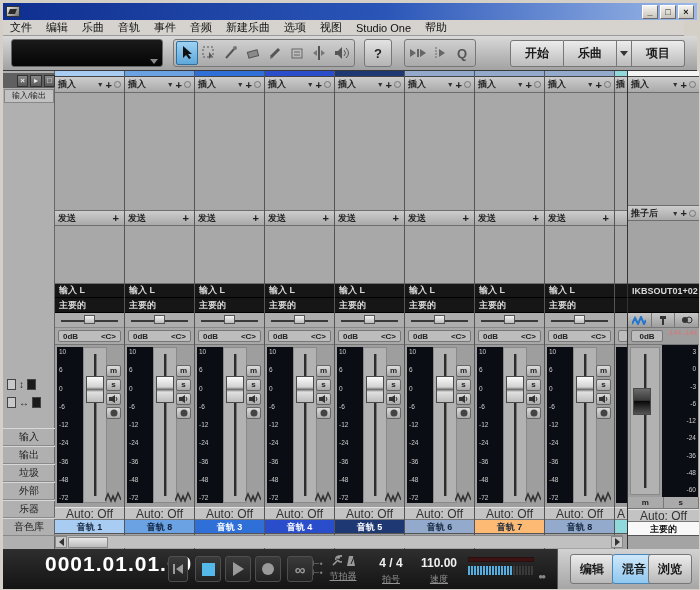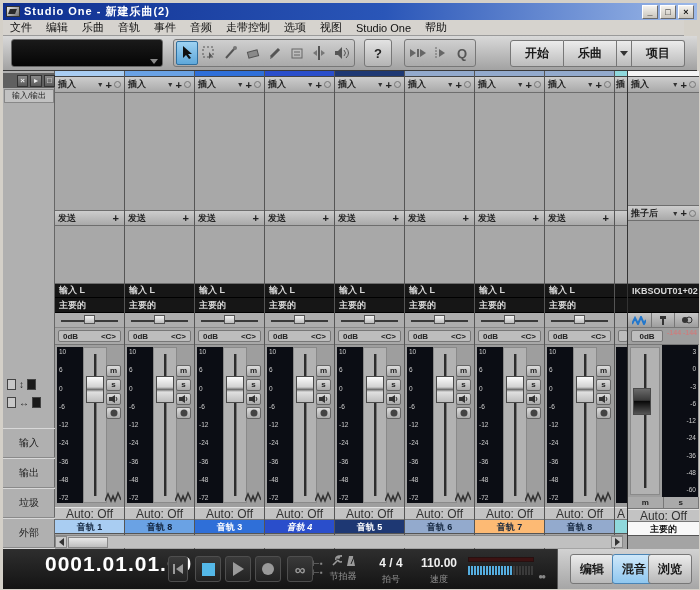--- a/index.html
+++ b/index.html
@@ -60,21 +60,21 @@
   .tb { width:14px; height:12px; background:linear-gradient(#8a8a8a,#5a5a5a); border:1px solid #333;
         color:#eee; font-size:8px; line-height:10px; text-align:center; font-weight:bold; }
   .iotab { position:absolute; left:1px; top:18px; width:50px; height:14px; background:#c2c2c2;
            border:1px solid #888; font-size:8px; color:#222; text-align:center; line-height:12px; white-space:nowrap; overflow:hidden;}
   .zoomrow { position:absolute; left:4px; width:44px; height:15px; display:flex; align-items:center; gap:3px; }
   .zr1 { top:306px; } .zr2 { top:324px; }
   .zi { width:9px; height:11px; border:1px solid #444; background:#c8c8c8; }
   .zi.dark { background:#1a1a1a; } 
   .zarrow { font-size:10px; color:#222; }
   .sidelist { position:absolute; left:0; top:357px; width:52px; }
-  .side-item { height:30px; border-top:1px solid #d8d8d8; border-bottom:1px solid #8a8a8a;
+  .side-item { height:18px; border-top:1px solid #d8d8d8; border-bottom:1px solid #8a8a8a;
                font-size:10px; color:#222; display:flex; align-items:center; justify-content:center; white-space:nowrap; }
   
   .channels { position:absolute; left:52px; top:0; height:478px; display:flex; }
   .strip { width:70px; height:478px; background:#a4a4a4; border-right:1px solid #555; position:relative; }
   .colorbar { height:6px; border-bottom:1px solid #444; }
   .hdr { height:16px; background:linear-gradient(#cdcdcd,#a9a9a9); border-bottom:1px solid #6e6e6e;
          display:flex; align-items:center; font-size:9px; font-weight:bold; color:#222; padding:0 3px; }
   .hdr .lbl { flex:0 0 auto; }
   .hdr .sp { flex:1; }
   .hdr .hv { font-size:7px; color:#333; margin-right:2px; }
@@ -159,21 +159,21 @@
           border:1px solid #4e4e4e; border-radius:3px; display:flex; align-items:center; justify-content:center; }
   .tb-home { left:165px; width:20px; }
   .tb-stop { left:192px; } .tb-play { left:222px; } .tb-rec { left:252px; } .tb-loop { left:284px; }
   .stop-sq { width:13px; height:13px; background:#54b8e8; }
   .play-tr { border-top:7px solid transparent; border-bottom:7px solid transparent; border-left:11px solid #9a9a9a; }
   .rec-ci { width:12px; height:12px; border-radius:50%; background:#9a9a9a; }
   .loop-g { color:#9a9a9a; font-size:15px; font-weight:bold; }
   .markers { position:absolute; left:310px; top:10px; color:#8a8a8a; font-size:8px; line-height:9px; }
   .metroblock { position:absolute; left:322px; top:6px; width:36px; text-align:center; }
   .metroicons { display:flex; gap:4px; justify-content:center; }
-  .tlabel { font-size:9px; color:#929292; margin-top:3px; white-space:nowrap; }
+  .tlabel { font-size:9px; color:#929292; margin-top:3px; white-space:nowrap;text-decoration:underline; }
   .sigblock { position:absolute; left:368px; top:7px; width:40px; text-align:center; }
   .bigval { font-size:12px; font-weight:bold; color:#f0f0f0; }
   .tempoblock { position:absolute; left:412px; top:7px; width:48px; text-align:center; }
   .meterblock { position:absolute; left:465px; top:8px; width:72px; }
   .pre-bar { width:66px; height:5px; background:#3c1212; border:1px solid #281010; }
   .seg-meter { margin-top:4px; display:flex; gap:1px; }
   .seg { width:2px; height:9px; background:#55aee0; }
   .seg.off { background:#3a3a3a; }
   .stereo-ic { position:absolute; right:-4px; top:15px; color:#888; font-size:8px; letter-spacing:-2px; }
   .modebtn { position:absolute; top:5px; height:30px; padding:0 9px; background:linear-gradient(#ececec,#b8b8b8);
@@ -183,36 +183,35 @@
   .mb-browse { left:645px; }
   svg { display:block; }
 </style>
 </head>
 <body>
 
 <div class="window">
 
   <div class="titlebar">
     <div class="app-icon"></div>
-    <span class="title-text">Studio One - 新建乐曲(2)</span>
     <div class="winbtns">
       <div class="winbtn">_</div>
       <div class="winbtn">□</div>
       <div class="winbtn">×</div>
     </div>
   </div>
 
   <div class="menubar">
       <span class="menu-item">文件</span>
       <span class="menu-item">编辑</span>
       <span class="menu-item">乐曲</span>
       <span class="menu-item">音轨</span>
       <span class="menu-item">事件</span>
       <span class="menu-item">音频</span>
-      <span class="menu-item">走带控制</span>
+      <span class="menu-item">新建乐曲</span>
       <span class="menu-item">选项</span>
       <span class="menu-item">视图</span>
       <span class="menu-item">Studio One</span>
       <span class="menu-item">帮助</span>
     </div>
 
   <div class="toolbar">
     <div class="perf-display">
         <div class="dd"></div>
       </div>
@@ -583,21 +582,21 @@
             <svg width="8" height="8" style="margin:1px auto 0;">
                   <circle cx="4" cy="4" r="3.5" fill="#444"></circle>
                 </svg>
           </div>
         </div>
         <svg class="wave" width="16" height="12">
               <polyline points="0,10 3,3 6,10 8,5 10,10 13,2 16,9" fill="none" stroke="#333" stroke-width="1.5"></polyline>
             </svg>
       </div>
       <div class="autorow">Auto: Off</div>
-      <div class="namerow" style="background: rgb(42, 78, 203); color: rgb(255, 255, 255); font-style: italic;">音轨 4</div>
+      <div class="namerow" style="background: rgb(42, 78, 203); color: rgb(255, 255, 255);">音轨 4</div>
     </div>
 
     <div class="strip">
       <div class="colorbar" style="background: rgb(30, 56, 115);"></div>
       <div class="hdr">
         <span class="lbl">插入</span>
         <span class="sp"></span>
             <span class="hv">▼</span>
         <span class="plus">+</span>
         <span class="info"></span>

